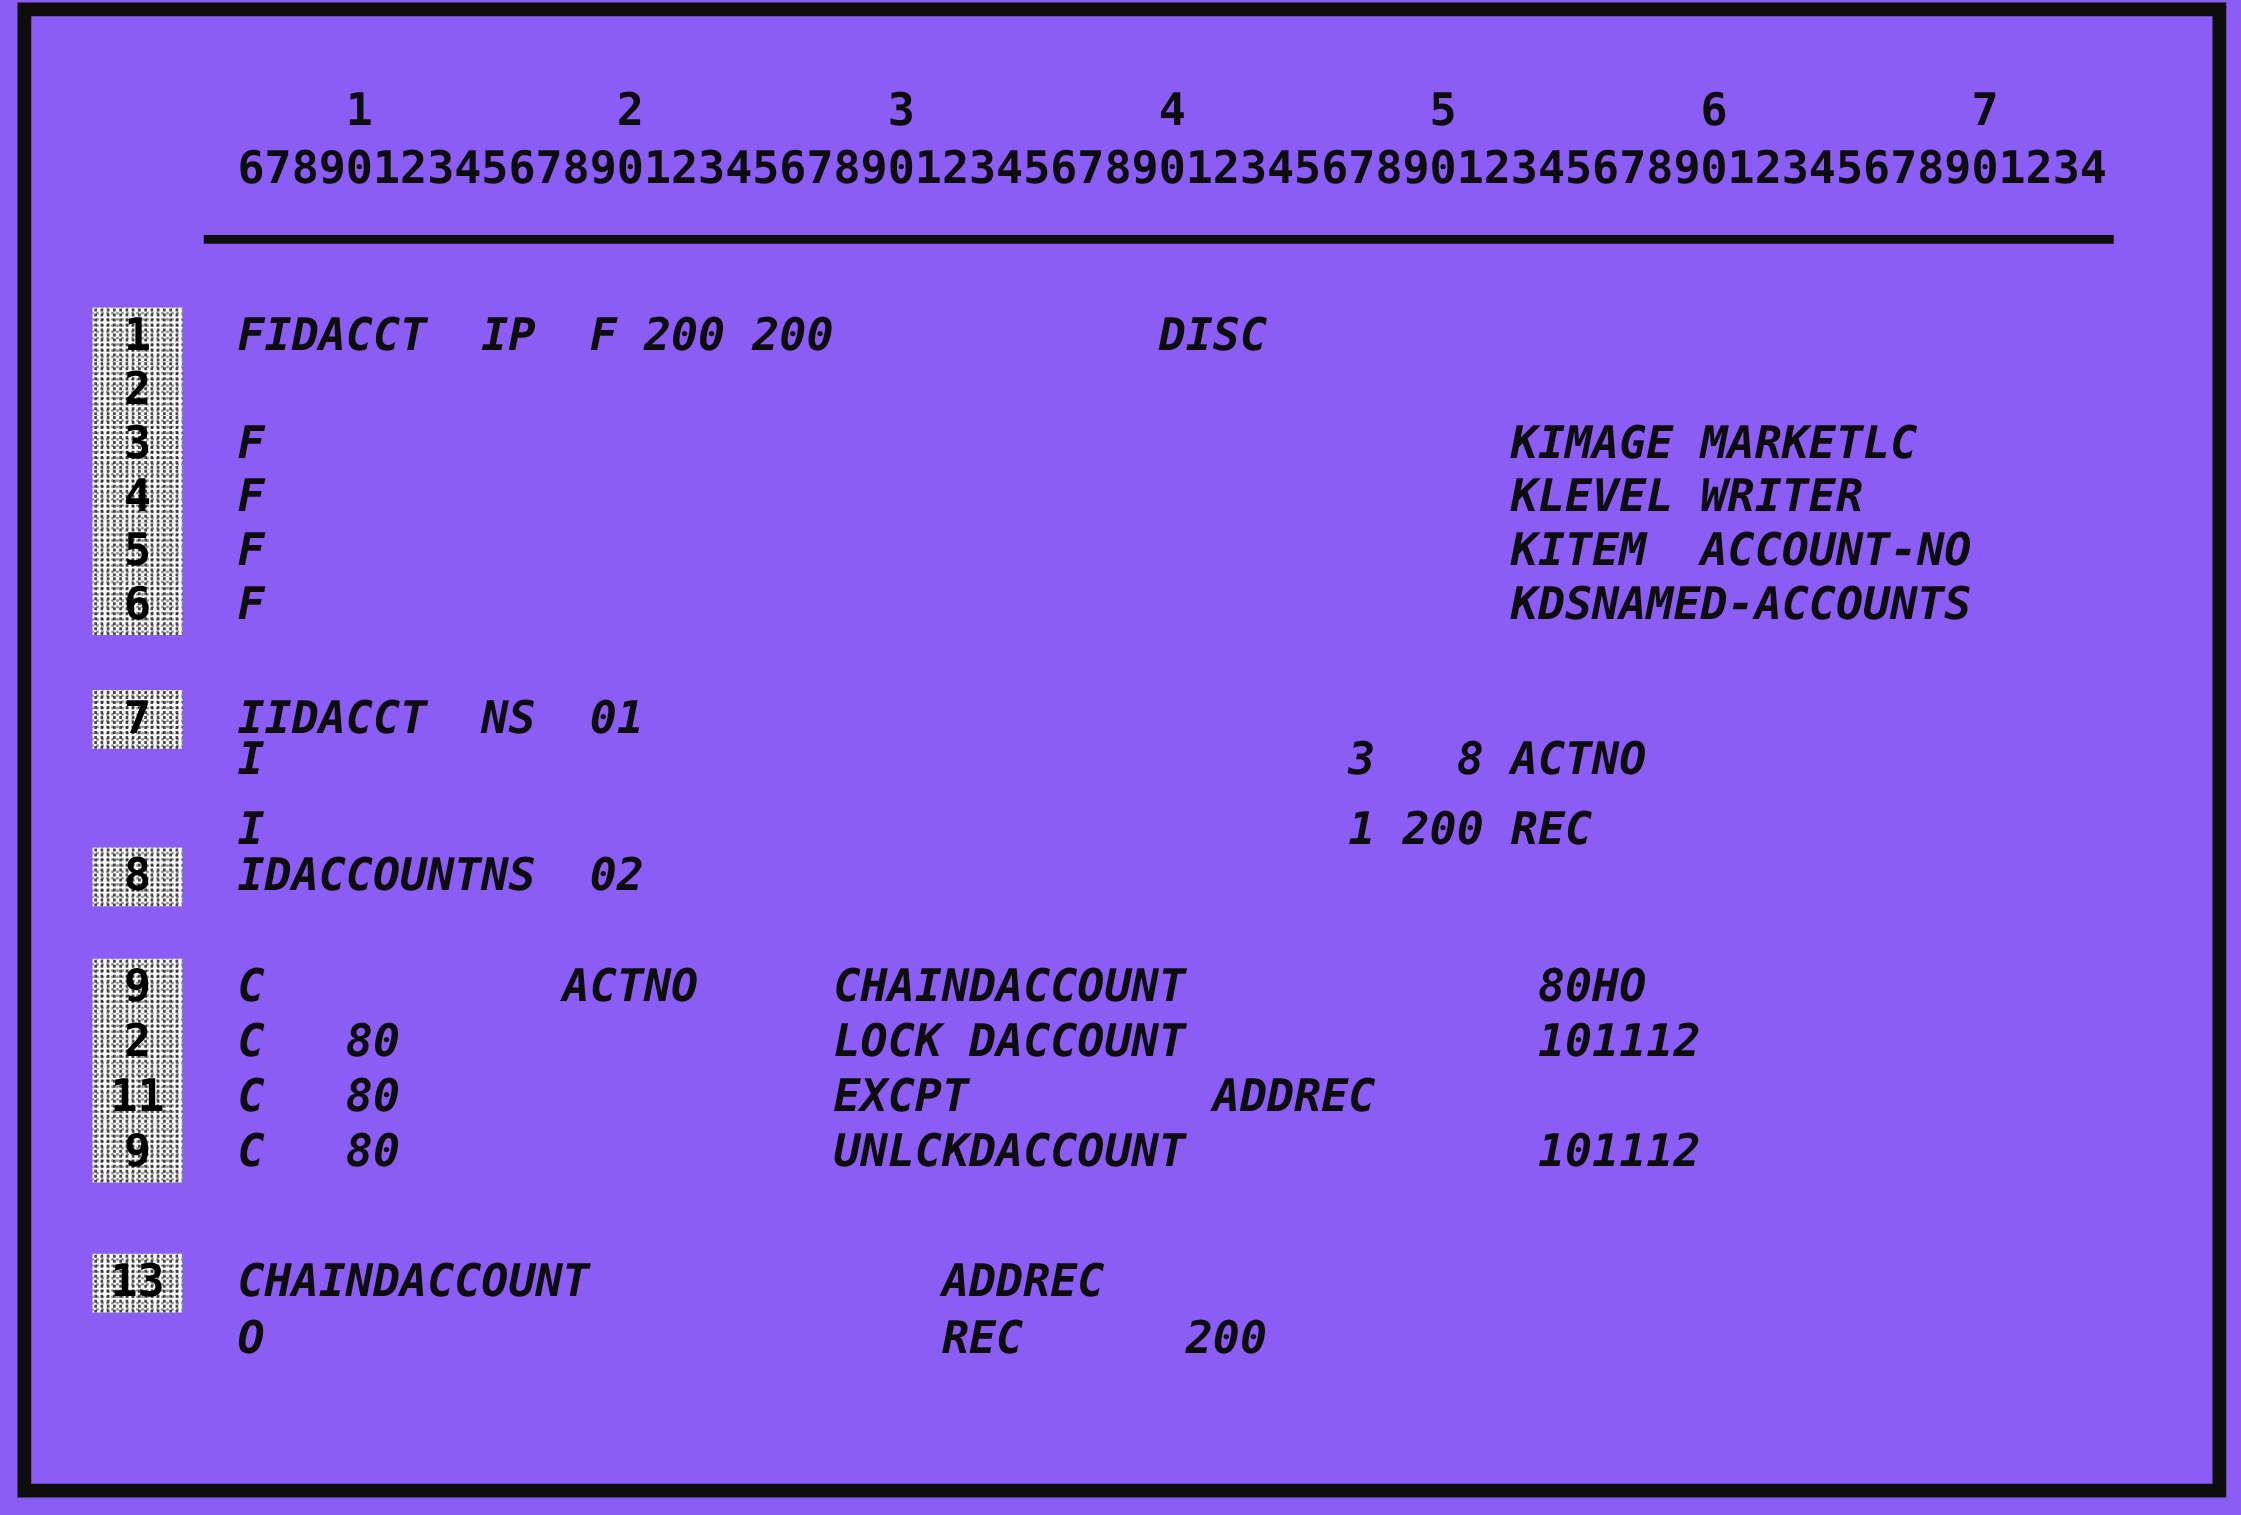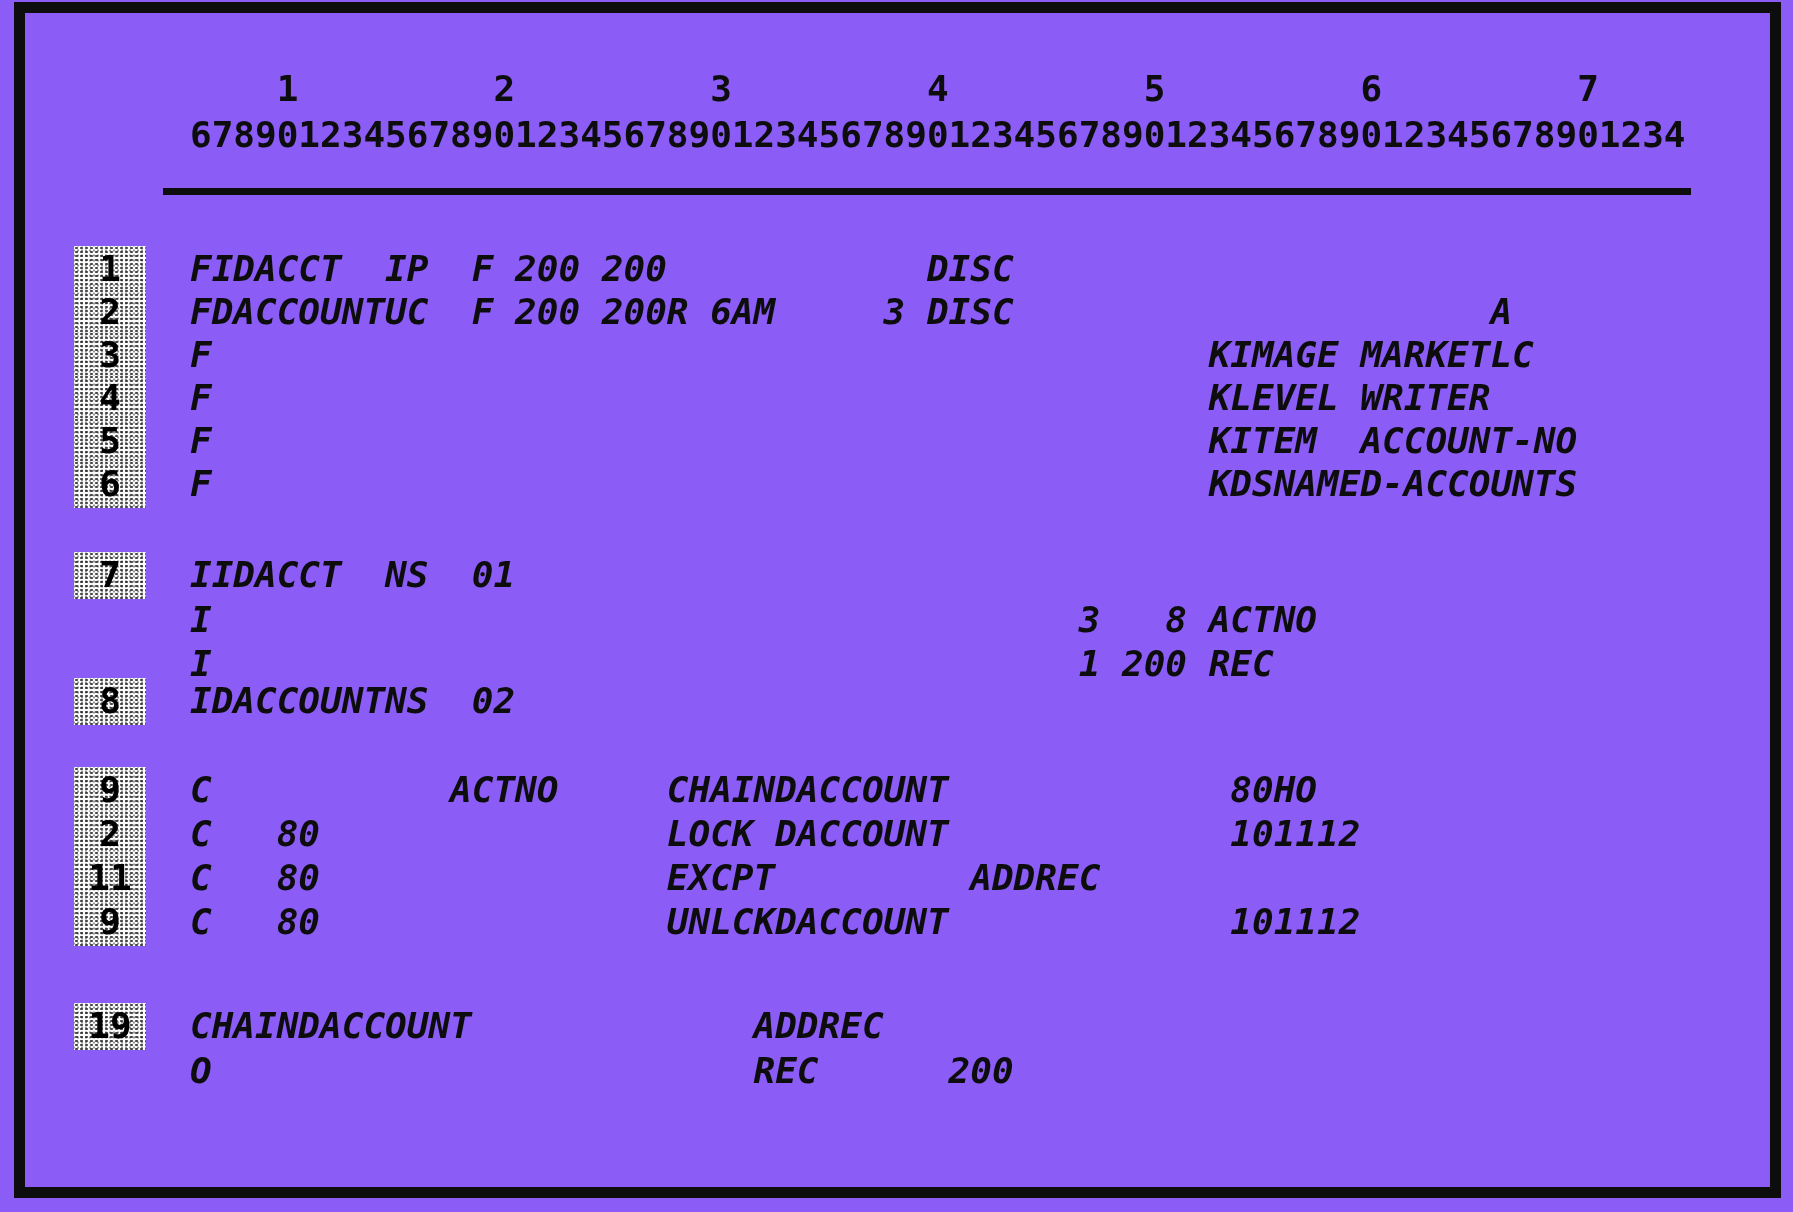--- a/index.html
+++ b/index.html
@@ -75,21 +75,20 @@
   <div class="textline" style="top:115px">678901234567890123456789012345678901234567890123456789012345678901234</div>
 
   <div class="hrule"></div>
 
   <div class="row" style="top:249px">
     <span class="badge">1</span>
     <span class="code">FIDACCT  IP  F 200 200            DISC</span>
   </div>
   <div class="row" style="top:292px">
     <span class="badge">2</span>
-    <span class="code">FDACCOUNTUC  F 200 200R 6AM     3 DISC                      A</span>
   </div>
   <div class="row" style="top:335px">
     <span class="badge">3</span>
     <span class="code">F                                              KIMAGE MARKETLC</span>
   </div>
   <div class="row" style="top:378px">
     <span class="badge">4</span>
     <span class="code">F                                              KLEVEL WRITER</span>
   </div>
   <div class="row" style="top:421px">
@@ -98,21 +97,21 @@
   </div>
   <div class="row" style="top:464px">
     <span class="badge">6</span>
     <span class="code">F                                              KDSNAMED-ACCOUNTS</span>
   </div>
 
   <div class="row" style="top:555px">
     <span class="badge">7</span>
     <span class="code">IIDACCT  NS  01</span>
   </div>
-  <div class="row" style="top:600px">
+  <div class="row" style="top:588px">
 
     <span class="code">I                                        3   8 ACTNO</span>
   </div>
   <div class="row" style="top:644px">
 
     <span class="code">I                                        1 200 REC</span>
   </div>
   <div class="row" style="top:681px">
     <span class="badge">8</span>
     <span class="code">IDACCOUNTNS  02</span>
@@ -129,21 +128,21 @@
   <div class="row" style="top:858px">
     <span class="badge">11</span>
     <span class="code">C   80                EXCPT         ADDREC</span>
   </div>
   <div class="row" style="top:902px">
     <span class="badge">9</span>
     <span class="code">C   80                UNLCKDACCOUNT             101112</span>
   </div>
 
   <div class="row" style="top:1006px">
-    <span class="badge">19</span>
+    <span class="badge">13</span>
     <span class="code">CHAINDACCOUNT             ADDREC</span>
   </div>
   <div class="row" style="top:1051px">
 
     <span class="code">O                         REC      200</span>
   </div>
 
 </div>
 
 </body></html>

